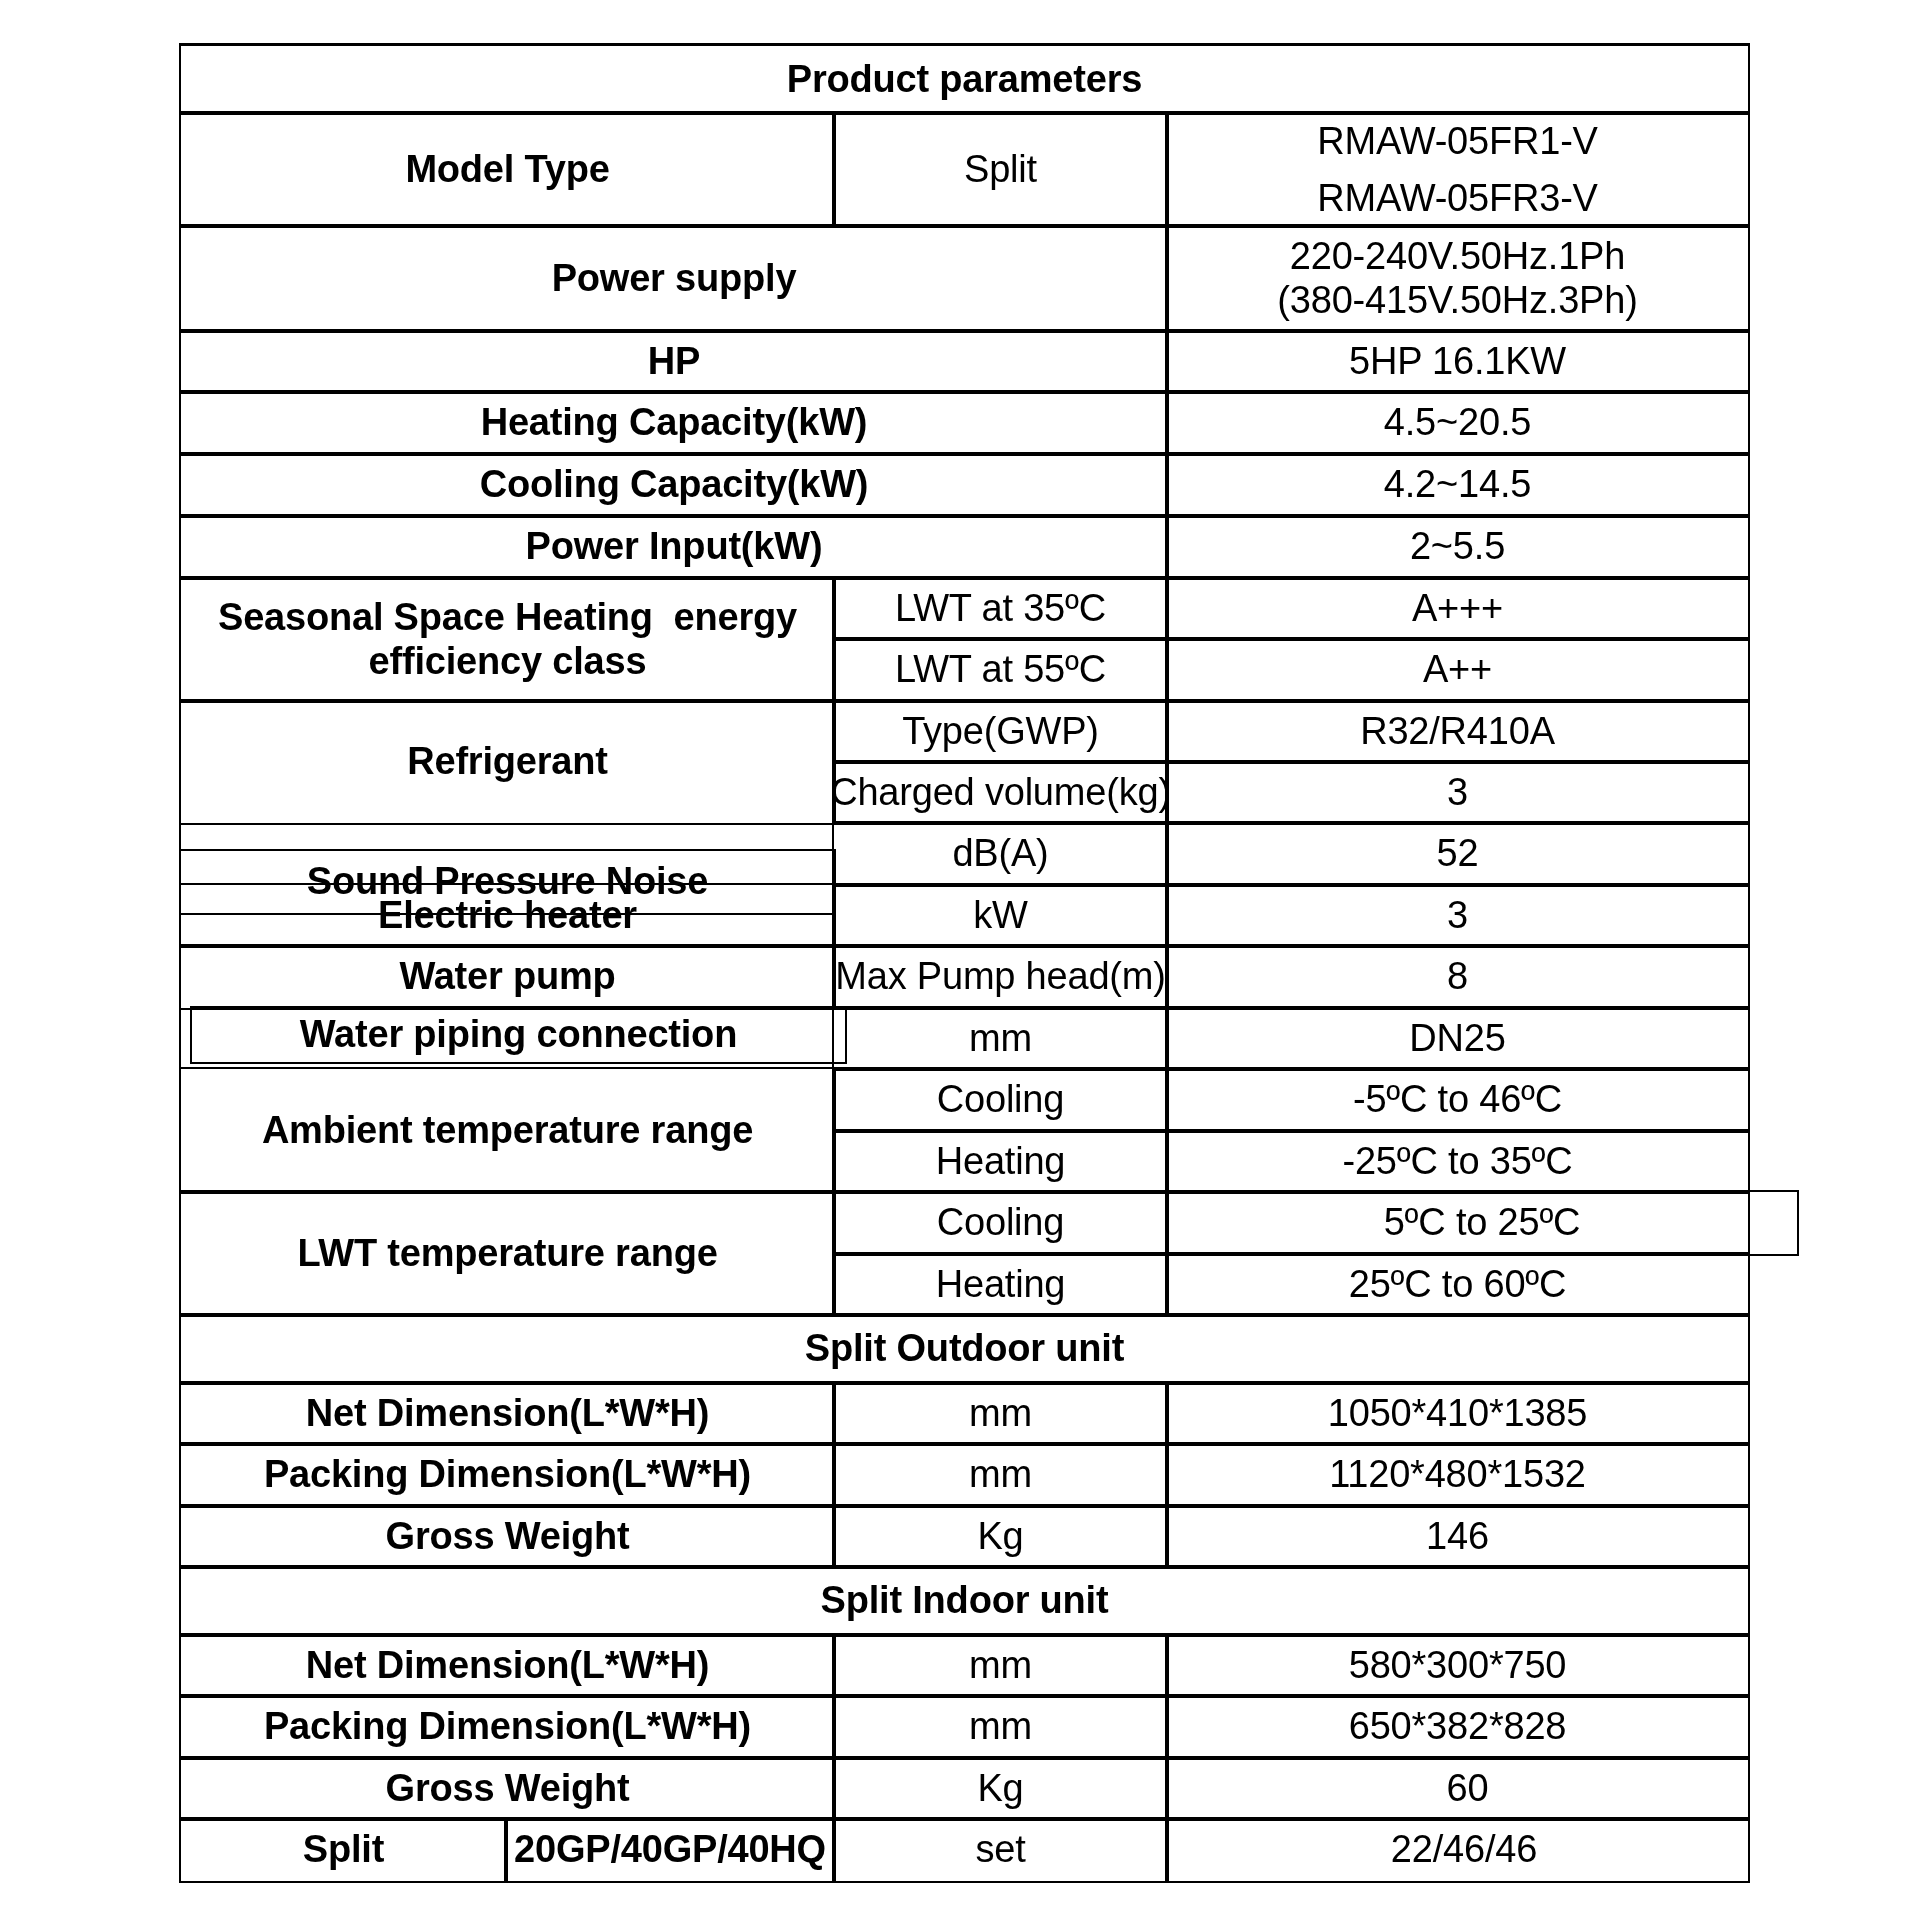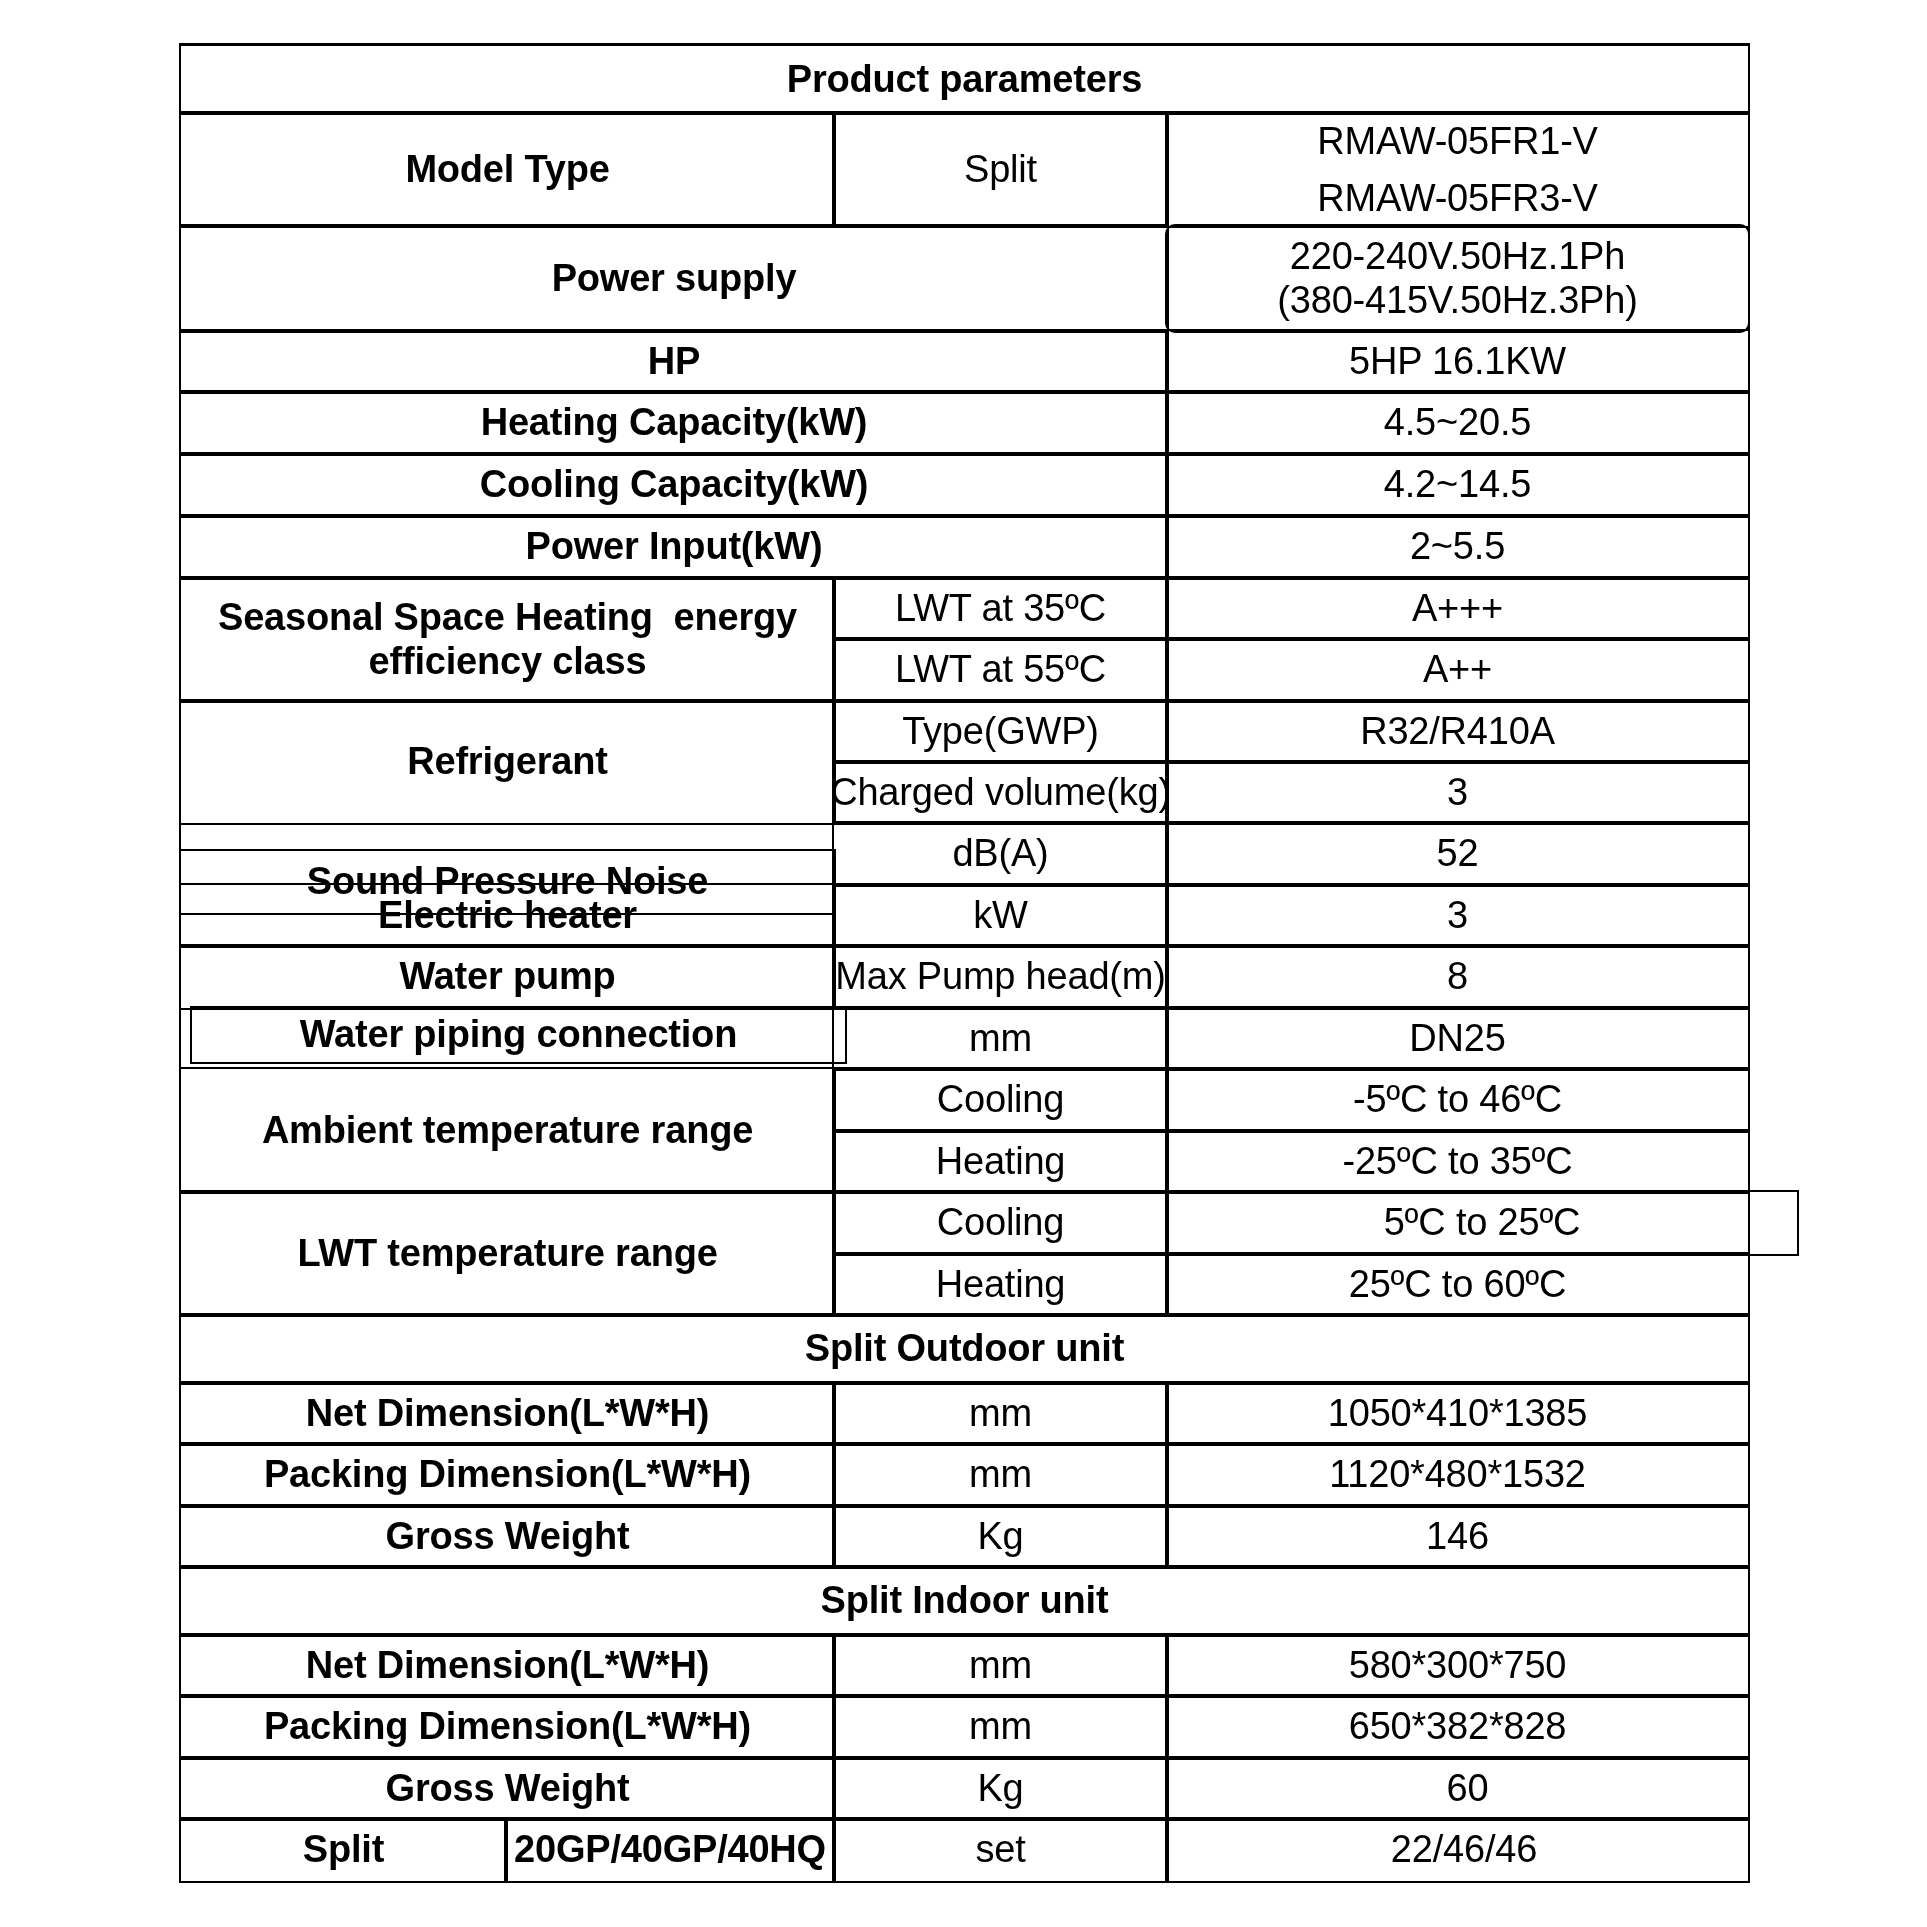--- a/index.html
+++ b/index.html
@@ -29,21 +29,21 @@
   <div class="c b" style="left:179px;top:44px;width:1571px;height:71px;">Product parameters</div>
 
   <div class="c b" style="left:179px;top:111px;width:657px;height:117px;">Model Type</div>
   <div class="c" style="left:832px;top:111px;width:337px;height:117px;">Split</div>
   <div class="c lh2" style="left:1165px;top:111px;width:585px;height:117px;">
     <span>RMAW-05FR1-V</span>
     <span>RMAW-05FR3-V</span>
   </div>
 
   <div class="c b" style="left:179px;top:224px;width:990px;height:109px;">Power supply</div>
-  <div class="c" style="left:1165px;top:224px;width:585px;height:109px;border-radius:10px;">
+  <div class="c" style="left:1165px;top:224px;width:585px;height:109px;">
     <span>220-240V.50Hz.1Ph</span>
     <span>(380-415V.50Hz.3Ph)</span>
   </div>
 
   <div class="c b" style="left:179px;top:329px;width:990px;height:65px;">HP</div>
   <div class="c" style="left:1165px;top:329px;width:585px;height:65px;">5HP 16.1KW</div>
 
   <div class="c b" style="left:179px;top:390px;width:990px;height:66px;">Heating Capacity(kW)</div>
   <div class="c" style="left:1165px;top:390px;width:585px;height:66px;">4.5~20.5</div>
 

